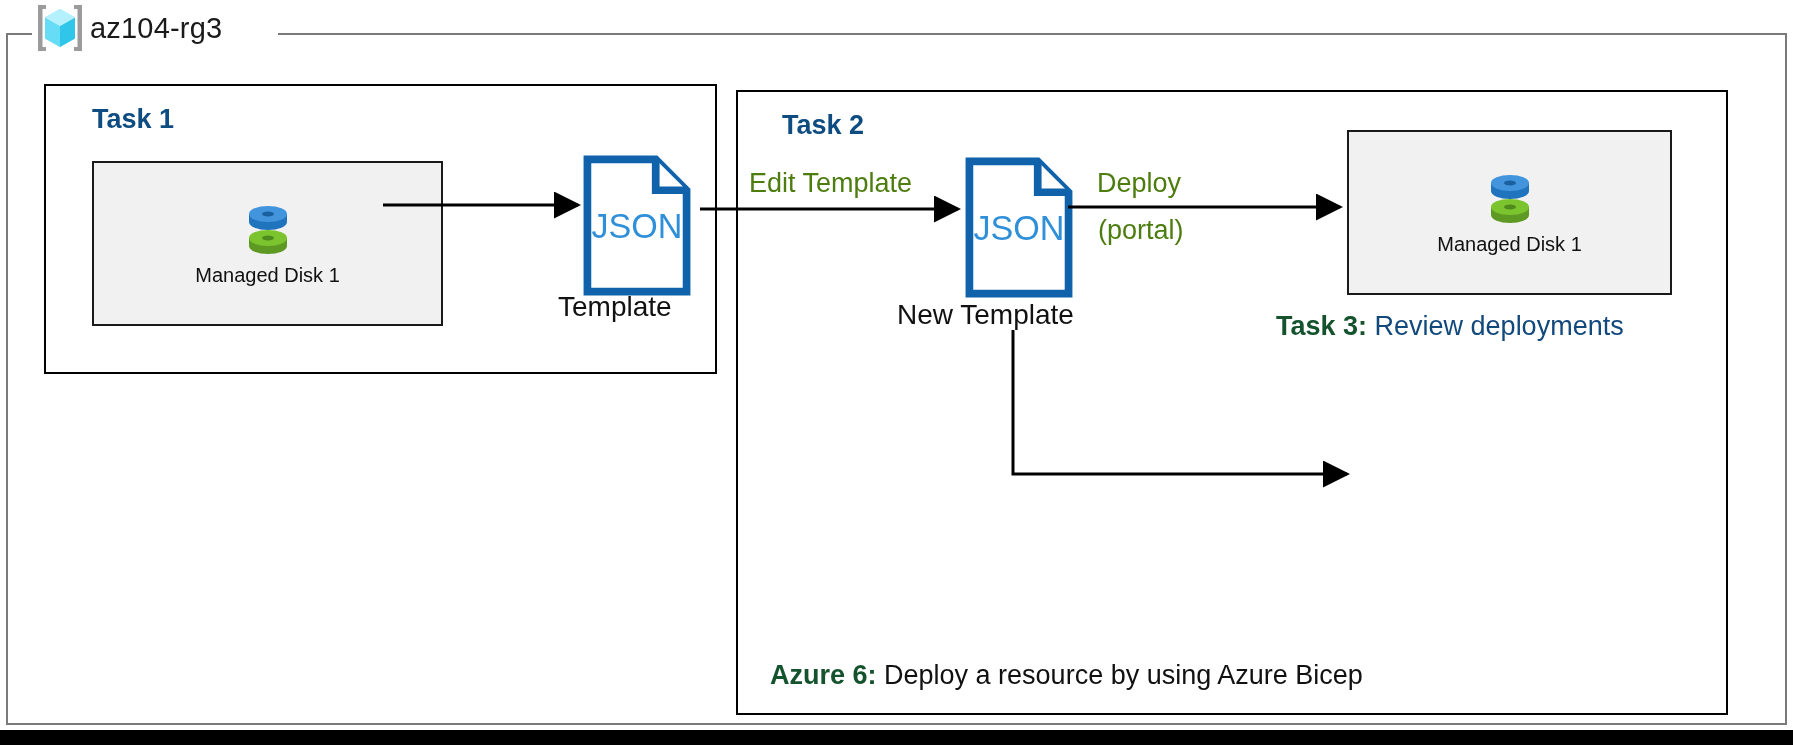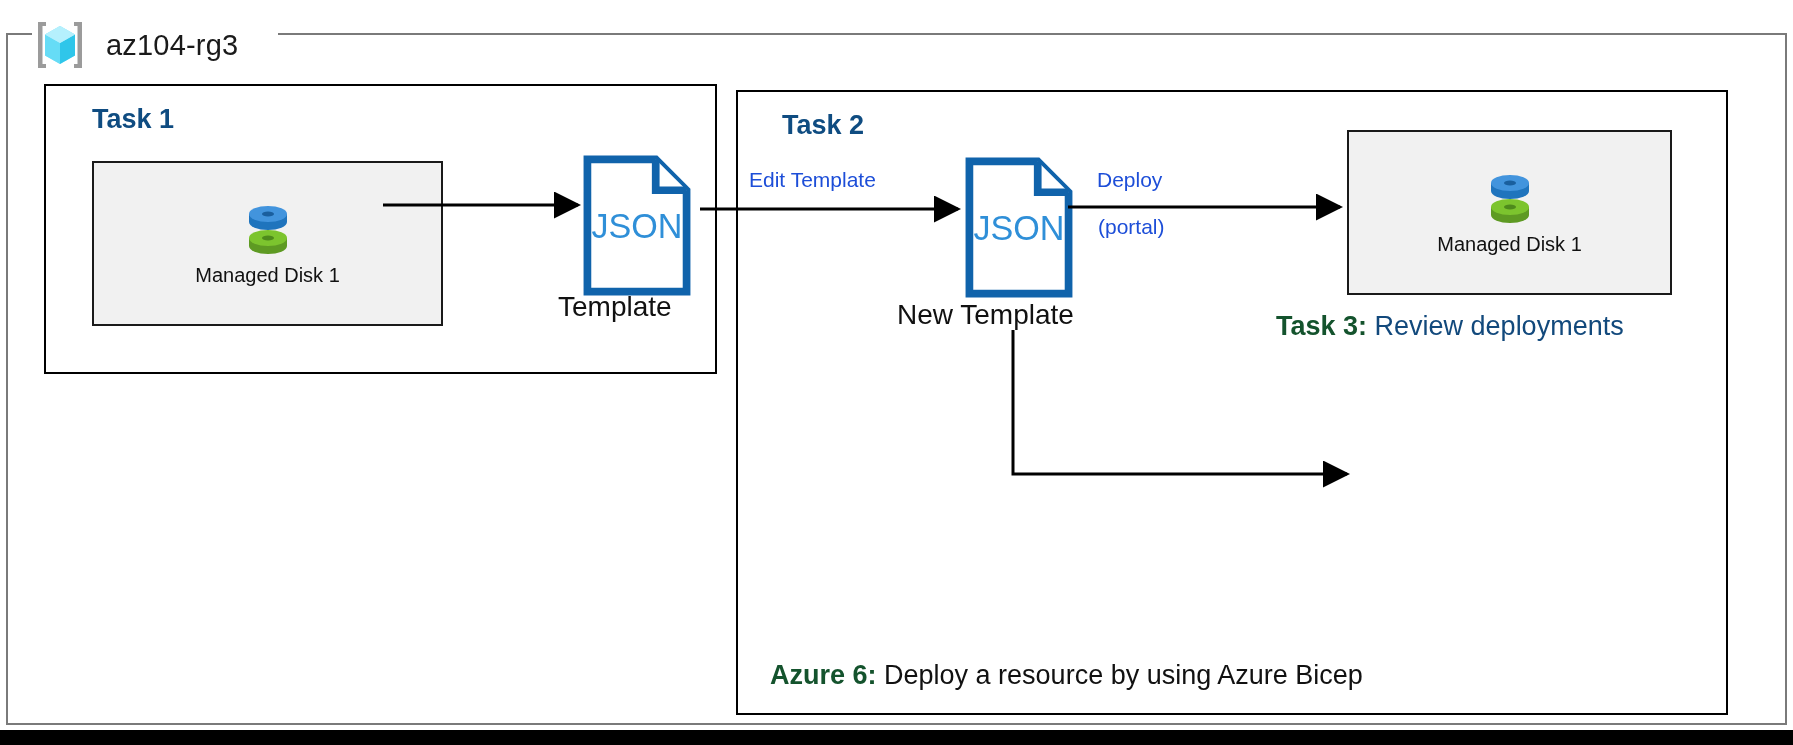--- a/index.html
+++ b/index.html
@@ -61,24 +61,24 @@
     top: 33px;
     width: 1509px;
     height: 2px;
     background: #7a7a7a;
   }
 
   
   .rg-header {
     position: absolute;
     left: 34px;
-    top: 19px;
+    top: 2px;
     display: flex;
     align-items: center;
-    gap: 20px;
+    gap: 4px;
     background: #ffffff;
     padding-right: 8px;
   }
   .rg-icon {
     width: 52px;
     height: 52px;
     display: block;
   }
   .rg-title {
     font-size: 29px;
@@ -152,22 +152,22 @@
     color: #111111;
     white-space: nowrap;
     font-family: "Liberation Sans", sans-serif;
   }
   #json1-caption { left: 558px; top: 291px; }
   #json2-caption { left: 897px; top: 299px; }
 
   
   .arrow-label {
     position: absolute;
-    font-size: 21px;
-    color: #1d4ed8;
+    font-size: 27px;
+    color: #4d7c0f;
     white-space: nowrap;
     font-family: "Liberation Sans", sans-serif;
   }
   #edit-template-label { left: 749px;  top: 168px; }
   #deploy-label-1      { left: 1097px; top: 168px; }
   #deploy-label-2      { left: 1098px; top: 215px; }
 
   
   .task-note {
     position: absolute;

